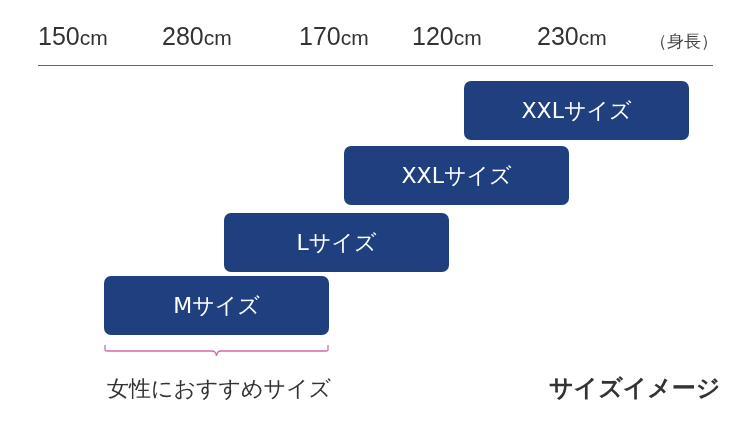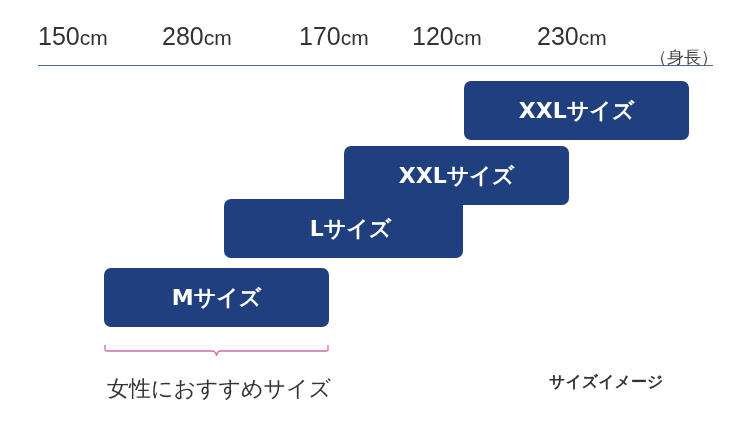--- a/index.html
+++ b/index.html
@@ -1,41 +1,41 @@
 <!DOCTYPE html>
 <html><head>
 <meta charset="utf-8">
 <style>
   html, body { margin:0; padding:0; background:#ffffff; }
   body { width:750px; height:421px; position:relative; overflow:hidden; font-family:"DejaVu Sans", sans-serif; }
   .tick { position:absolute; top:22px; font-size:25px; color:#333; font-family:"Liberation Sans", "DejaVu Sans", sans-serif; letter-spacing:0px; }
   .tick .unit { font-size:21px; }
-  .unit-label { position:absolute; top:30px; left:650px; font-size:17px; color:#444;margin-top:16px; }
+  .unit-label { position:absolute; top:30px; left:650px; font-size:17px; color:#444; }
   .axis-line { position:absolute; top:65px; left:38px; width:675px; height:1px; background:#4a6a8a; }
-  .bar { position:absolute; width:225px; height:59px; background:#203f7e; border-radius:7px; color:#fff; font-weight:bold; font-size:22px; display:flex; align-items:center; justify-content:center; font-family:"DejaVu Sans", sans-serif; }
+  .bar { position:absolute; width:225px; height:59px; background:#203f7e; border-radius:7px; color:#fff; font-weight:normal; font-size:22px; display:flex; align-items:center; justify-content:center; font-family:"DejaVu Sans", sans-serif; }
   .bracket { position:absolute; left:104px; top:345px; width:225px; height:12px; }
   .bracket-label { position:absolute; left:107px; top:374px; font-size:22px; color:#333; }
-  .caption { position:absolute; left:549px; top:372px; font-size:16px; color:#333; font-weight:bold; }
+  .caption { position:absolute; left:549px; top:372px; font-size:24px; color:#333; font-weight:bold; }
 </style>
 </head>
 <body>
 
 <div>
   <div class="tick" style="left:38px;"><span>150</span><span class="unit">cm</span></div>
   <div class="tick" style="left:162px;"><span>280</span><span class="unit">cm</span></div>
   <div class="tick" style="left:299px;"><span>170</span><span class="unit">cm</span></div>
   <div class="tick" style="left:412px;"><span>120</span><span class="unit">cm</span></div>
   <div class="tick" style="left:537px;"><span>230</span><span class="unit">cm</span></div>
   <div class="unit-label">（身長）</div>
   <div class="axis-line"></div>
 </div>
 
 <div class="bar" style="left:464px; top:81px;">XXLサイズ</div>
 <div class="bar" style="left:344px; top:146px;">XXLサイズ</div>
-<div class="bar" style="left:224px; top:199px;padding-left:14px;">Lサイズ</div>
-<div class="bar" style="left:104px; top:268px;">Mサイズ</div>
+<div class="bar" style="left:224px; top:213px;">Lサイズ</div>
+<div class="bar" style="left:104px; top:276px;">Mサイズ</div>
 
 <svg class="bracket" viewBox="0 0 225 12">
   <path d="M1 0 V5 Q1 6 3 6 H108 Q112 6 112.5 11 Q113 6 117 6 H222 Q224 6 224 5 V0" fill="none" stroke="#d66aa8" stroke-width="1.3"></path>
 </svg>
 <div class="bracket-label">女性におすすめサイズ</div>
 
 <div class="caption">サイズイメージ</div>
 
 </body></html>

